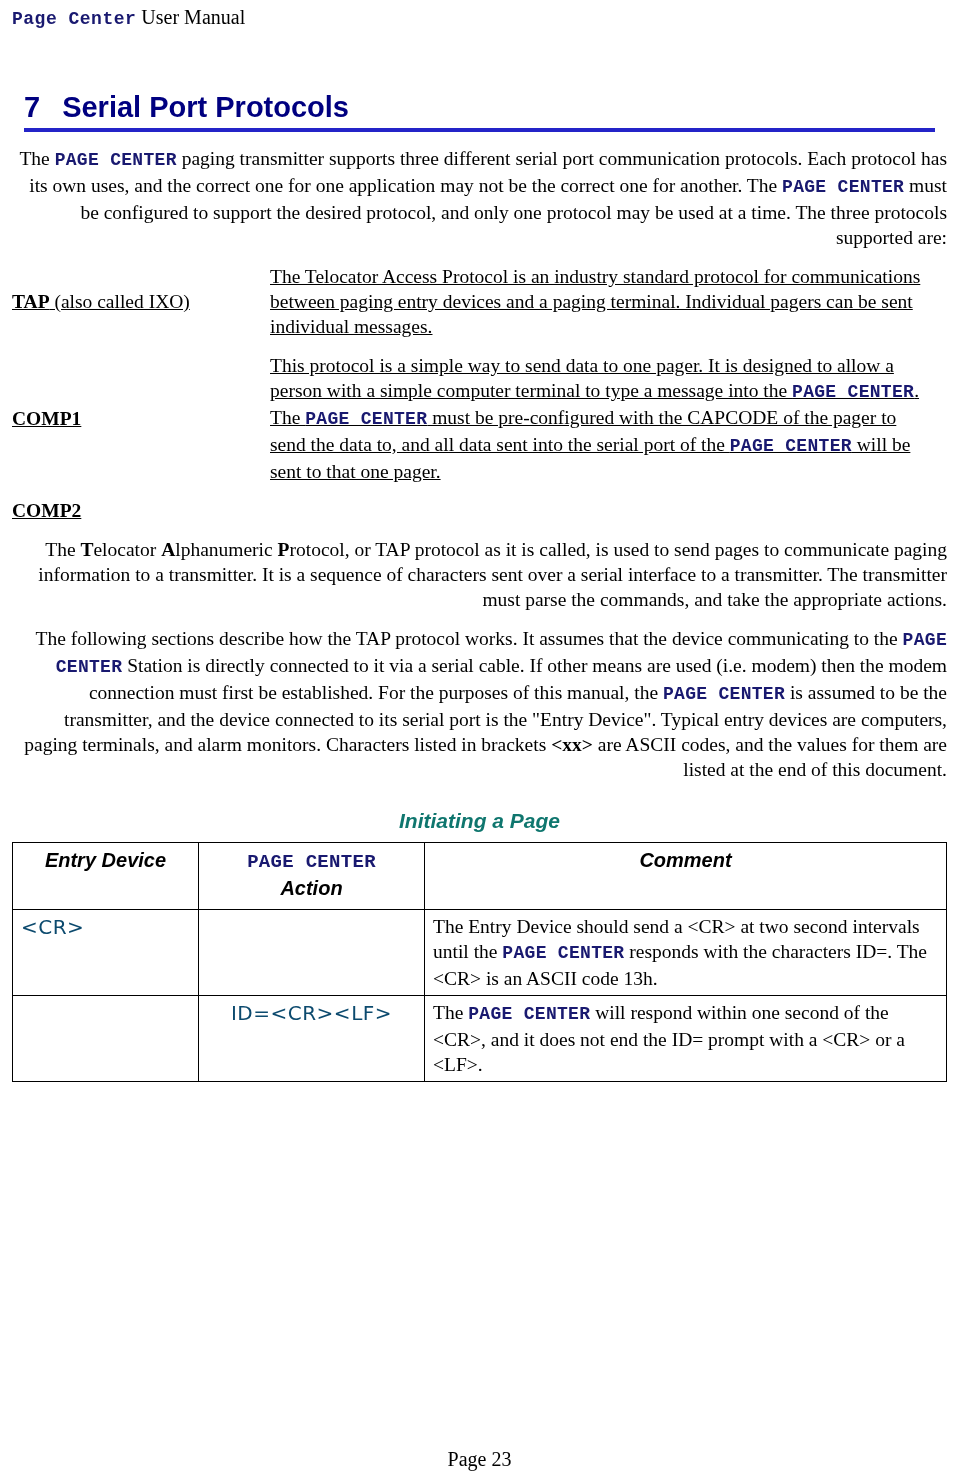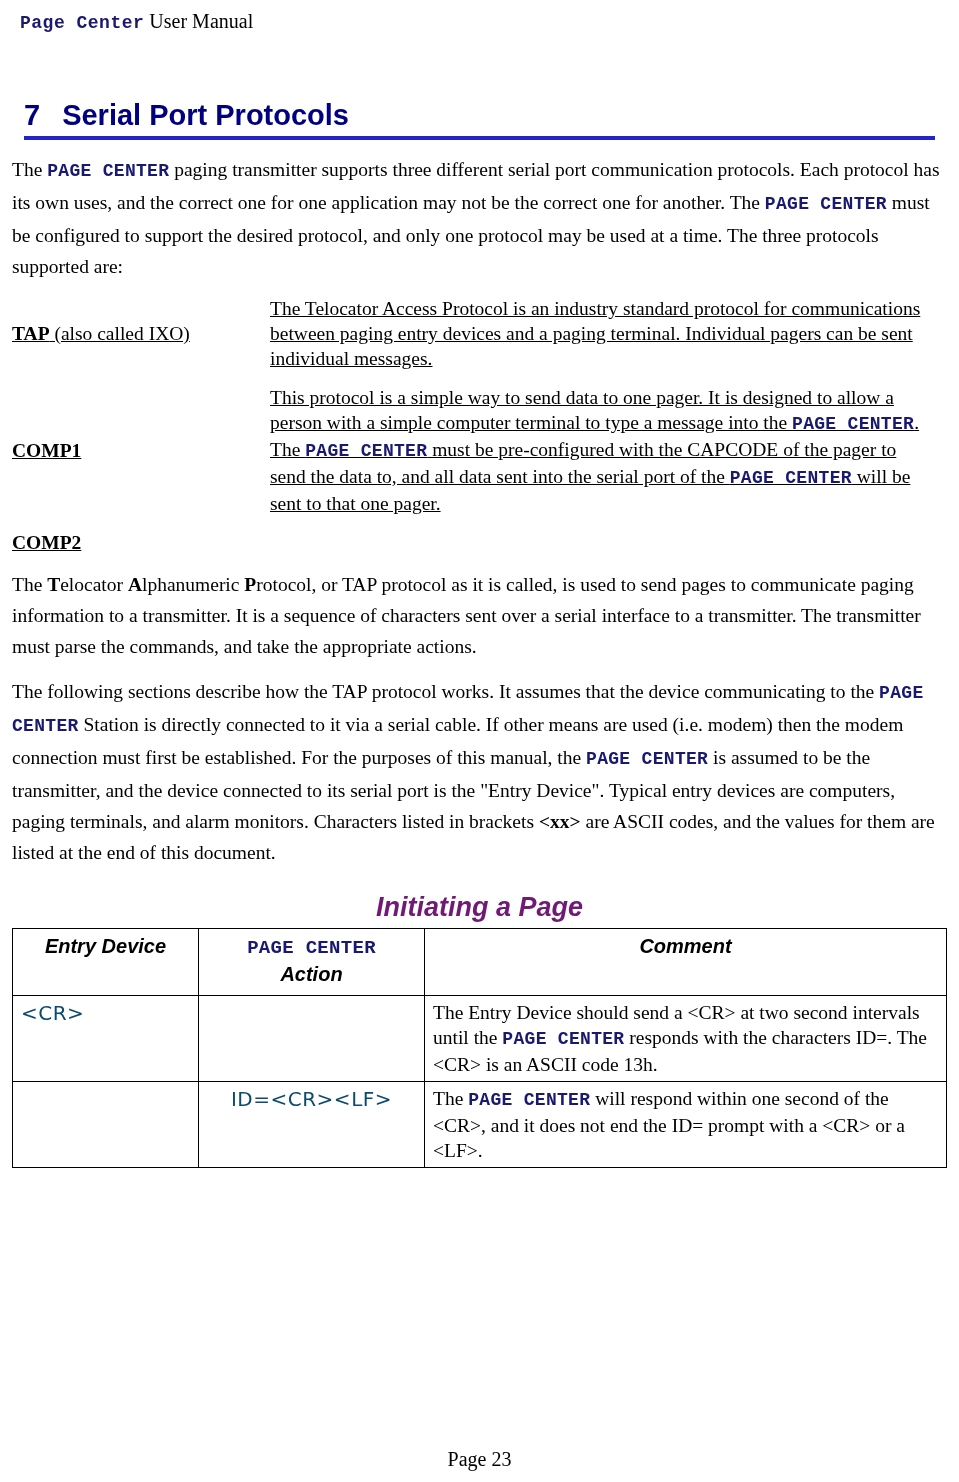--- a/index.html
+++ b/index.html
@@ -18,23 +18,23 @@
   .page {
     position: relative;
     width: 959px;
     height: 1482px;
     box-sizing: border-box;
     padding: 0 12px;
   }
 
   
   .runhead {
-    margin: 4px 0 0 8px;
-    font-size: 20px;
-    line-height: 34px;
+    margin: 4px 0 0 0;
+    font-size: 20px;
+    line-height: 26px;
     white-space: nowrap;
   }
   .runhead .pc {
     font-family: "Liberation Mono", "DejaVu Sans Mono", monospace;
     font-weight: bold;
     color: #191970;
     letter-spacing: 0.5px;
   }
   .runhead .rest {
     font-family: "Liberation Serif", "DejaVu Serif", serif;
@@ -54,22 +54,22 @@
     line-height: 34px;
     color: #000080;
     border-bottom: 4px solid #2424c8;
   }
   h1.sec .num { margin-right: 22px; }
 
   
   p.body {
     margin: 14px 0 0 0;
     font-size: 19.5px;
-    line-height: 31px;
-    text-align: left;
+    line-height: 25px;
+    text-align: right;
   }
   .pc {
     font-family: "Liberation Mono", "DejaVu Sans Mono", monospace;
     font-weight: bold;
     color: #191970;
     font-size: 18px;
     letter-spacing: 0.3px;
   }
   b.tight { font-weight: bold; }
 
@@ -108,23 +108,23 @@
   }
   h2.sub .num { margin-right: 20px; }
 
   
   .tbl-caption {
     margin: 26px 0 8px 0;
     text-align: center;
     font-family: "Liberation Sans", "DejaVu Sans", sans-serif;
     font-style: italic;
     font-weight: bold;
-    font-size: 27px;
-    line-height: 26px;
-    color: #701a75;
+    font-size: 21px;
+    line-height: 26px;
+    color: #0f766e;
   }
 
   
   table.proto {
     border-collapse: collapse;
     width: 935px;
     margin: 0;
     table-layout: fixed;
     border-radius: 15px;
   }

